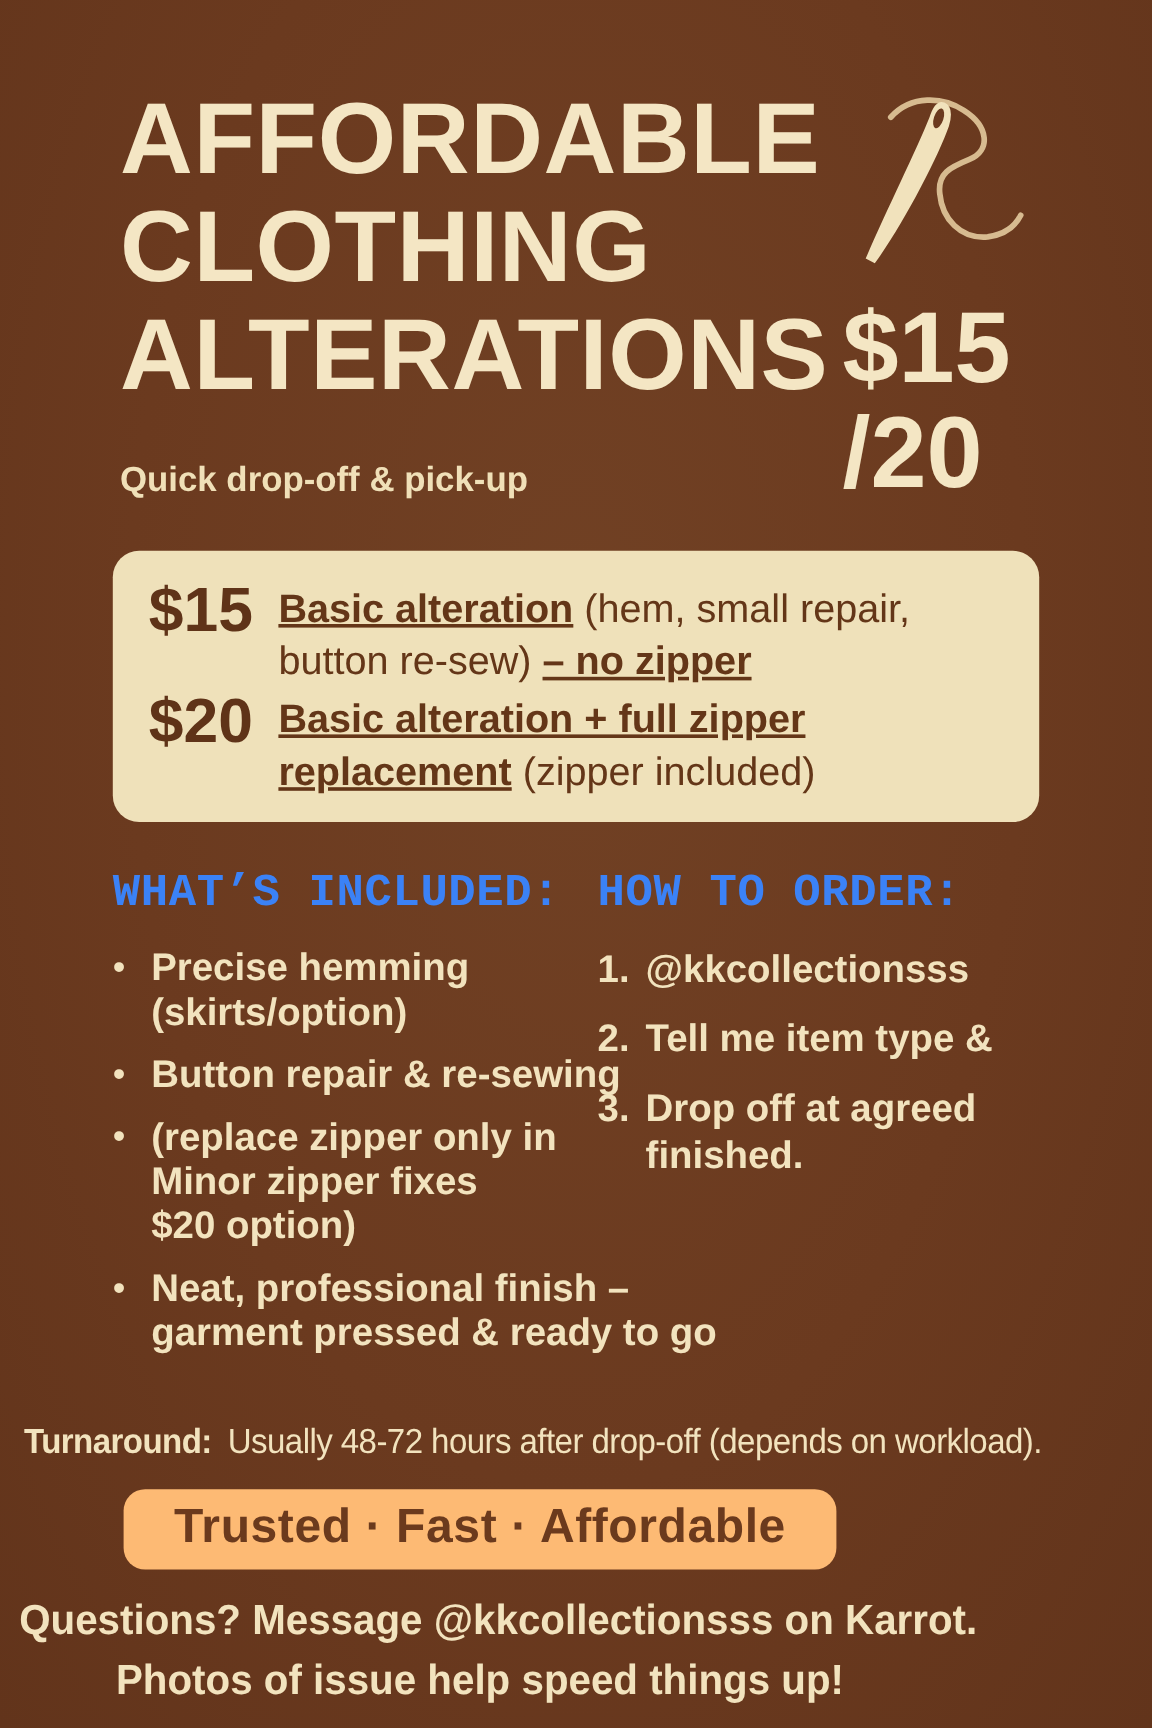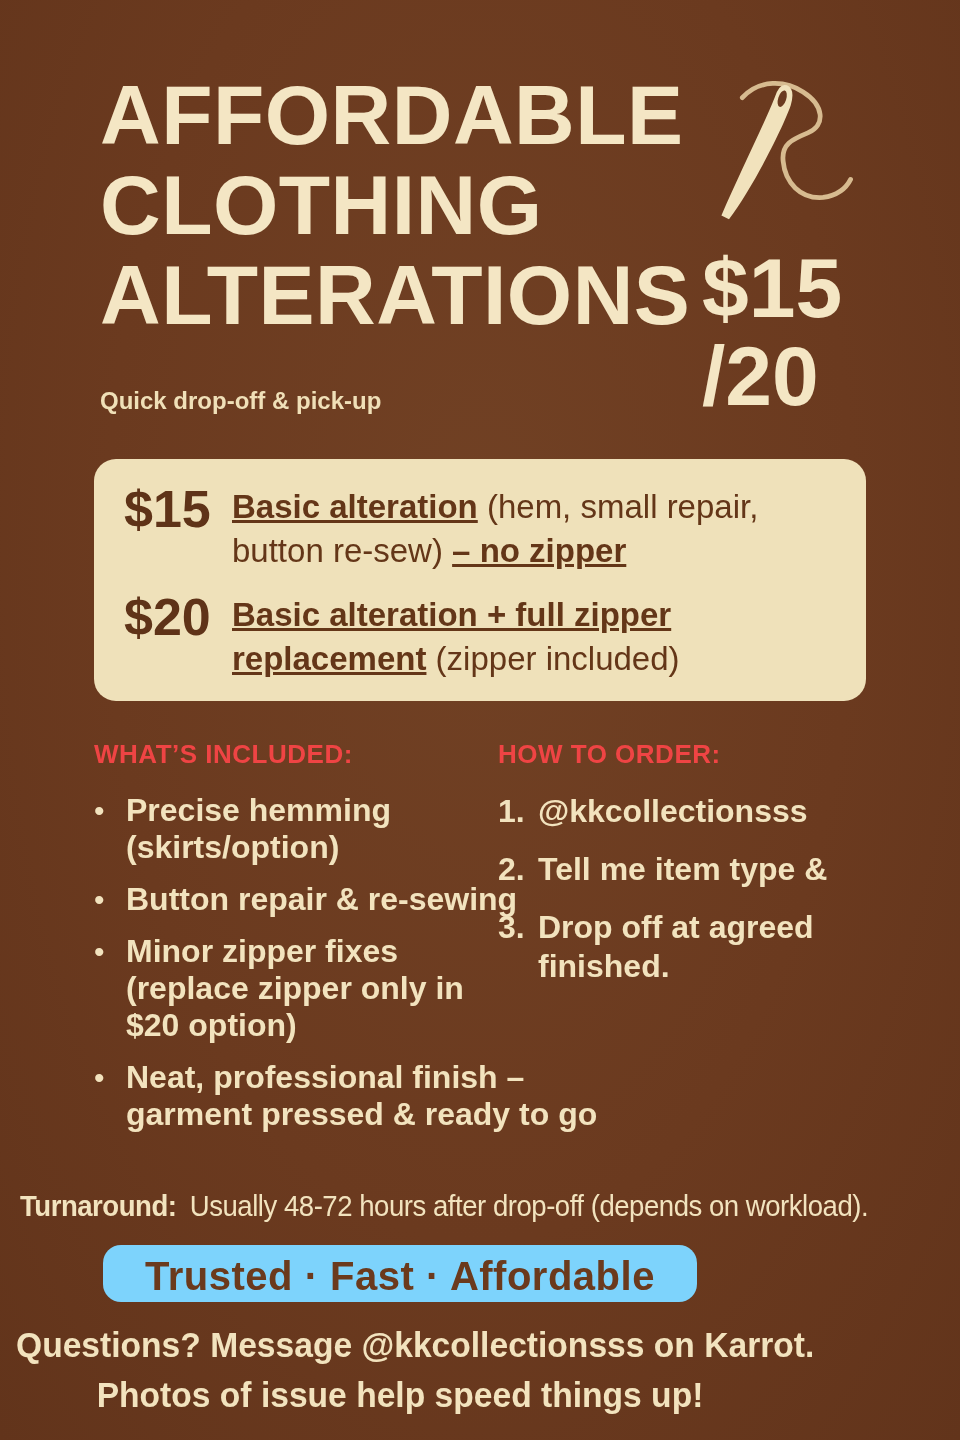--- a/index.html
+++ b/index.html
@@ -19,64 +19,64 @@
     color: #f4e6c4; letter-spacing: 0.5px; white-space: nowrap;
   }
   .right-stack { position: absolute; left: 602px; top: 0; width: 180px; }
   .needle-wrap { margin-left: 8px; }
   .price-big {
     font-size: 84px; font-weight: 700; color: #f4e6c4; line-height: 88px; white-space: nowrap;
   }
   .price-top { margin-top: 12px; }
 
   .subtitle { margin-top: 26px; }
-  .subtitle-line { font-size: 24px; font-weight: 700; line-height: 45px; color: #f0e0b8; margin-top: 38px; }
+  .subtitle-line { font-size: 29px; font-weight: 700; line-height: 45px; color: #f0e0b8; margin-top: 38px; }
 
   
   .price-box {
     margin: 36px 0 0 94px; width: 772px; box-sizing: border-box;
     background: #efe1ba; border-radius: 22px; padding: 22px 34px 20px 30px;
     color: #5f3318;
   }
   .price-row { display: flex; align-items: flex-start; }
-  .price-row + .price-row { margin-top: 16px; }
+  .price-row + .price-row { }
   .price-amount { width: 108px; flex: none; font-size: 52px; font-weight: 700; line-height: 52px; padding-top: 2px; }
   .price-desc { font-size: 33px; line-height: 44px; color: #643618; padding-top: 4px; }
   .pd-bold { font-weight: 700; text-decoration: underline; }
   .pd-light { font-weight: 400; }
 
   
   .columns { display: flex; margin: 38px 70px 0 94px; }
   .col-left { width: 404px; flex: none; }
   .col-right { flex: 1; }
   .col-heading {
-    font-size: 26px; font-weight: 700; letter-spacing: 0.5px;
-    color: #ef4444; margin-bottom: 22px; white-space: nowrap;
+    font-size: 38px; font-weight: 700; letter-spacing: 0.5px;
+    color: #3b82f6; margin-bottom: 22px; white-space: nowrap; font-family: Liberation Mono, monospace;
   }
   .b-item { display: flex; margin-bottom: 15px; }
   .b-dot { width: 32px; flex: none; font-size: 30px; line-height: 37px; color: #f2e3be; }
   .b-lines, .s-lines { font-size: 32px; font-weight: 700; line-height: 37px; white-space: nowrap; }
   .s-item { display: flex; margin-bottom: 19px; }
   .s-num { width: 40px; flex: none; font-size: 32px; font-weight: 600; line-height: 39px; }
   .s-lines { line-height: 39px; }
 
   
   .turnaround {
     margin-top: 42px; text-align: center; white-space: nowrap;
     font-size: 29px; letter-spacing: -0.5px; color: #f2e3be;
     transform: scaleX(0.95); transform-origin: 50% 50%;
   }
   .turnaround .t-label { font-weight: 700; margin-right: 14px; }
   .turnaround .t-text { font-weight: 400; }
 
   
   .badge-row { display: flex; justify-content: center; margin-top: 22px; }
   .badge {
-    background: #7dd3fc; color: #6b3a1d; border-radius: 18px;
-    padding: 9px 42px 3px; font-size: 40px; font-weight: 700; letter-spacing: 0.5px;
+    background: #fdba74; color: #6b3a1d; border-radius: 18px;
+    padding: 9px 42px 13px; font-size: 40px; font-weight: 700; letter-spacing: 0.5px;
     white-space: nowrap;
   }
 
   
   .footer { margin-top: 18px; text-align: center; }
   .footer-line {
     font-size: 35px; font-weight: 700; line-height: 50px; color: #f2e3be;
     transform: scaleX(0.96); transform-origin: 50% 50%; white-space: nowrap;
   }
 </style>
@@ -144,22 +144,22 @@
       <div class="b-item">
         <div class="b-dot">•</div>
         <div class="b-lines">
           <div>Button repair &amp; re-sewing</div>
         </div>
       </div>
 
       <div class="b-item">
         <div class="b-dot">•</div>
         <div class="b-lines">
+          <div>(replace zipper only in</div>
           <div>Minor zipper fixes</div>
-          <div>(replace zipper only in</div>
           <div>$20 option)</div>
         </div>
       </div>
 
       <div class="b-item">
         <div class="b-dot">•</div>
         <div class="b-lines">
           <div>Neat, professional finish –</div>
           <div>garment pressed &amp; ready to go</div>
         </div>

